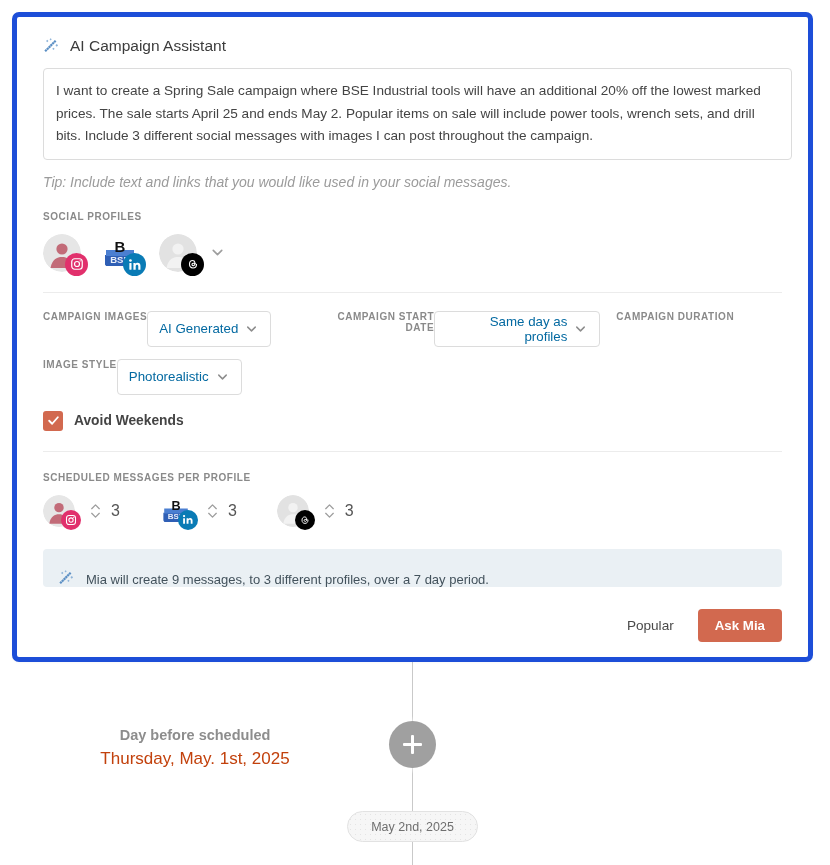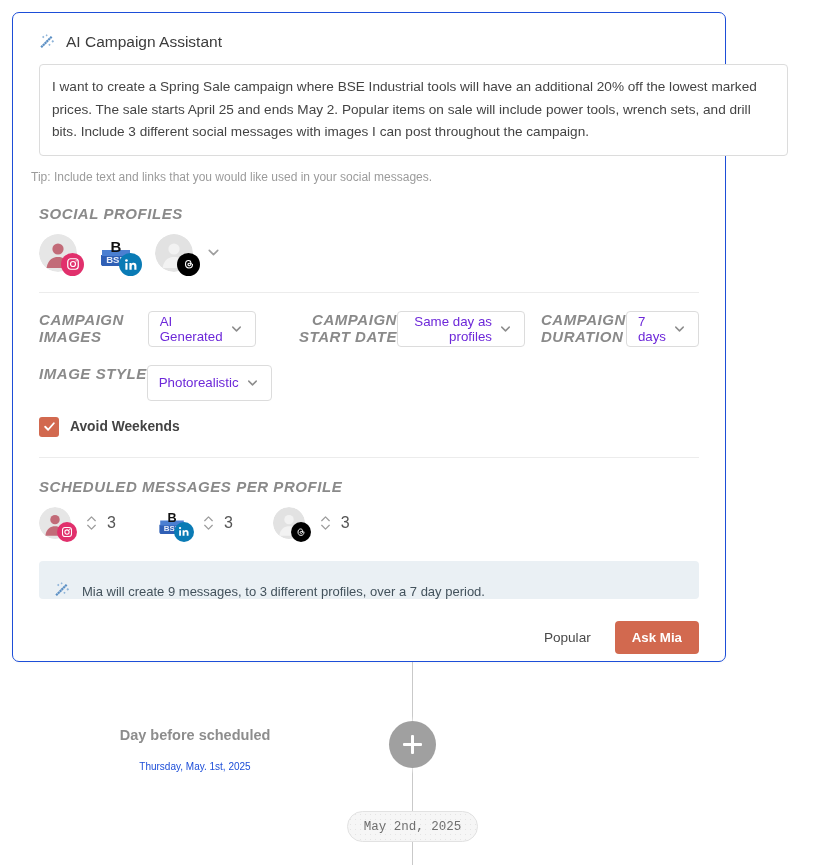--- a/index.html
+++ b/index.html
@@ -32,40 +32,40 @@
   .timeline-plus .bar-v { position: absolute; width: 2.6px; height: 19px; background: #fff; border-radius: 1px; }
 
   .timeline-label {
     position: absolute; right: 485px; top: 725px;
     text-align: center; width: 300px;
   }
   .timeline-label .tl-title {
     font-size: 14.5px; font-weight: bold; color: #8d8d8d; line-height: 20px;
   }
   .timeline-label .tl-date {
-    font-size: 10px; color: #1d4ed8; line-height: 20px; margin-top: 12px;
+    font-size: 17px; color: #c2410c; line-height: 20px; margin-top: 4px;
   }
 
   .date-pill {
     position: absolute; left: 347px; top: 811px;
     width: 131px; height: 31px; border-radius: 16px;
     border: 1px solid #e2e2e2;
     background-color: #f6f6f6;
     background-image: radial-gradient(#e4e4e4 0.7px, transparent 0.7px);
     background-size: 5px 5px;
     display: flex; align-items: center; justify-content: center;
-    font-size: 12.5px; color: #6f6f6f; font-family: Liberation Mono, monospace;
+    font-size: 12.5px; color: #6f6f6f;
   }
 
   
   .card {
     position: absolute; left: 12px; top: 12px;
-    width: 714px; height: 650px;
+    width: 801px; height: 650px;
     background: #fff;
-    border: 1px solid #1d4ed8;
+    border: 5px solid #1d4ed8;
     border-radius: 7px;
     box-shadow: 0 1px 2px rgba(0,0,0,0.03);
   }
 
   
   .card-header {
     display: flex; align-items: center; gap: 9px;
     padding: 20px 26px 0 26px;
   }
   .card-header .title {
@@ -78,28 +78,28 @@
   .prompt {
     width: 749px; min-height: 72px;
     border: 1px solid #dcdcdc; border-radius: 4px;
     padding: 11px 12px 11px 12px;
     font-size: 13.6px; line-height: 22.5px; color: #444;
     resize: none; outline: none;
     font-family: "Liberation Sans", sans-serif;
     background: #fff;
   }
   .tip {
-    margin: 10px 0 0 18px;
-    font-size: 12px; color: #9b9b9b;
+    margin: 10px 0 0 26px;
+    font-size: 14px; font-style: italic; color: #9b9b9b;
   }
 
   
   .sec-label {
-    font-size: 15px; font-weight: bold; letter-spacing: 0.55px;
-    color: #8a8a8a; text-transform: uppercase; font-style: italic;
+    font-size: 10px; font-weight: bold; letter-spacing: 0.55px;
+    color: #8a8a8a; text-transform: uppercase;
   }
 
   .social-sec { padding: 21px 26px 0 26px; }
   .social-row { display: flex; align-items: center; margin-top: 12px; }
 
   
   .avatar { position: relative; width: 38px; height: 38px; flex: none; margin-right: 20px; }
   .avatar:nth-child(3) { margin-right: 12px; }
   .av-circle {
     width: 38px; height: 38px; border-radius: 50%;
@@ -125,21 +125,21 @@
   .field-col.c1 { width: 253px; }
   .field-col.c2 { width: 296px; text-align: right; }
   .field-col.c3 { width: 168px; }
   .field-label { margin-bottom: 8px; }
   .select {
     position: relative; height: 36px;
     border: 1px solid #dcdcdc; border-radius: 4px;
     background: #fff;
     display: flex; align-items: center;
     padding: 0 32px 0 11px;
-    font-size: 13.3px; color: #6d28d9;
+    font-size: 13.3px; color: #0369a1;
     cursor: pointer;
   }
   .select .chev { position: absolute; right: 11px; top: 50%; transform: translateY(-50%); }
 
   .second-row { display: flex; padding: 12px 26px 0 26px; }
   .second-row .field-col.c1 { width: 253px; }
 
   
   .check-row { display: flex; align-items: center; gap: 11px; padding: 16px 26px 0 26px; font-weight: bold; }
   .checkbox {
@@ -310,26 +310,20 @@
         <div class="select">
           <span>Same day as profiles</span>
           <svg class="chev" width="15" height="15" viewBox="0 0 24 24" fill="none" stroke="#8d8d8d" stroke-width="2.3" stroke-linecap="round" stroke-linejoin="round">
               <polyline points="6 9 12 15 18 9"></polyline>
             </svg>
         </div>
       </div>
 
       <div class="field-col c3">
         <span class="sec-label field-label">CAMPAIGN DURATION</span>
-        <div class="select">
-          <span>7 days</span>
-          <svg class="chev" width="15" height="15" viewBox="0 0 24 24" fill="none" stroke="#8d8d8d" stroke-width="2.3" stroke-linecap="round" stroke-linejoin="round">
-              <polyline points="6 9 12 15 18 9"></polyline>
-            </svg>
-        </div>
       </div>
     </div>
 
     <div class="second-row">
       <div class="field-col c1">
         <span class="sec-label field-label">IMAGE STYLE</span>
         <div class="select">
           <span>Photorealistic</span>
           <svg class="chev" width="15" height="15" viewBox="0 0 24 24" fill="none" stroke="#8d8d8d" stroke-width="2.3" stroke-linecap="round" stroke-linejoin="round">
               <polyline points="6 9 12 15 18 9"></polyline>

